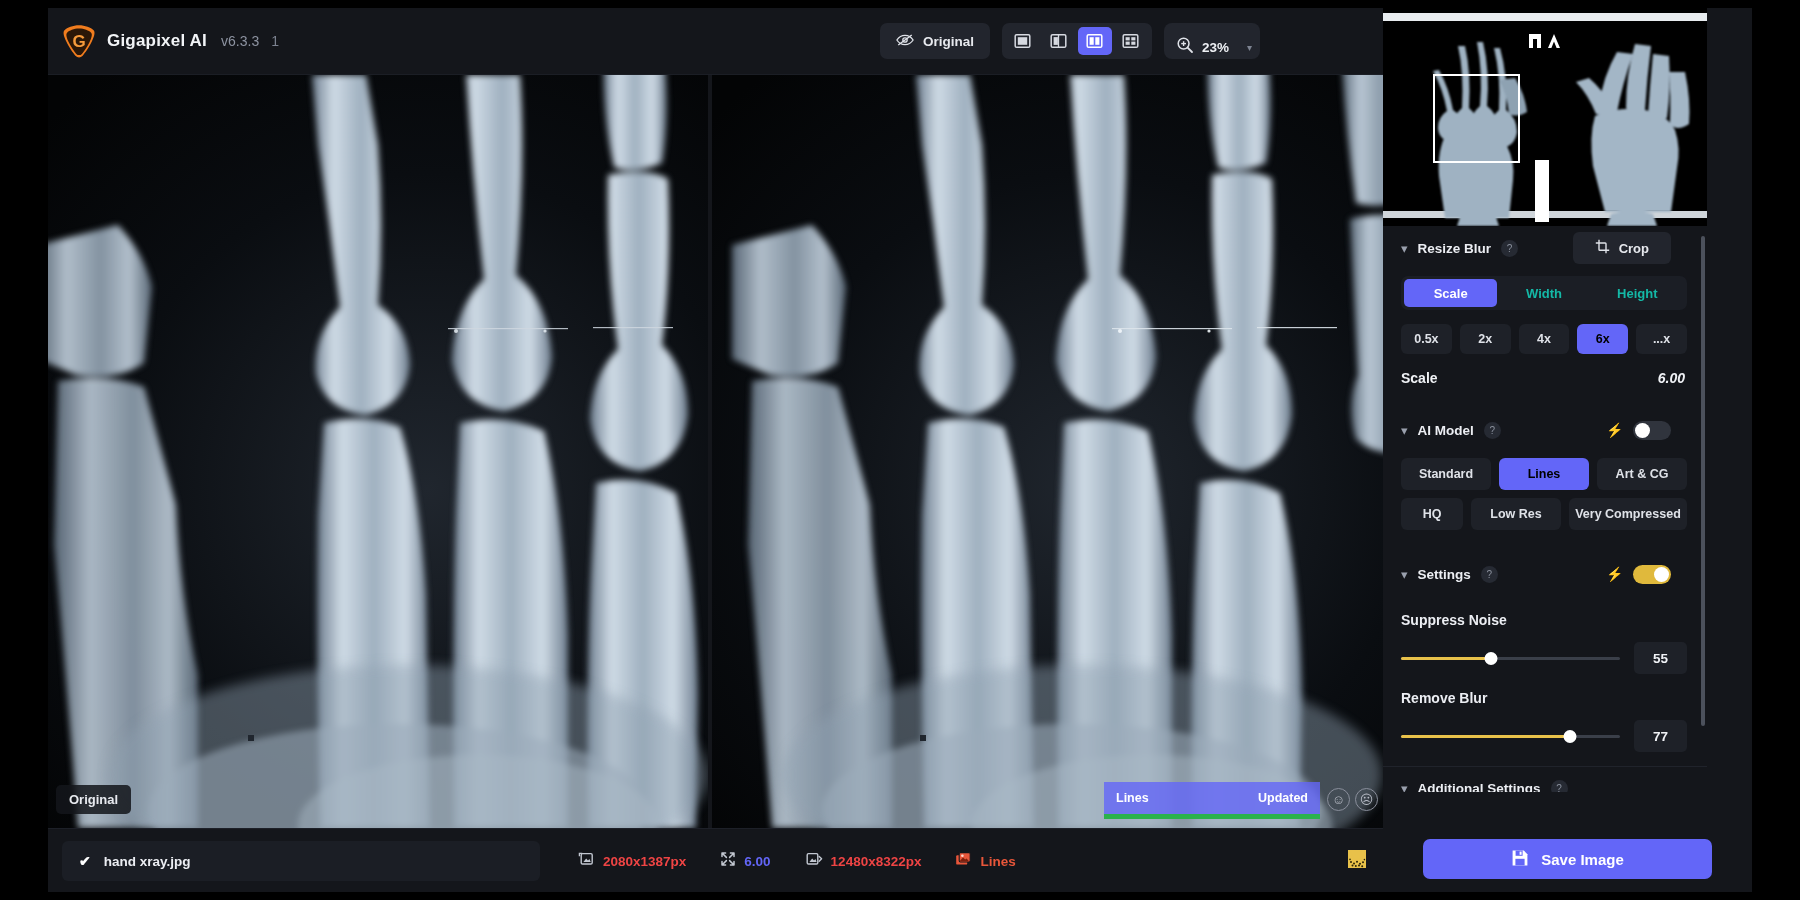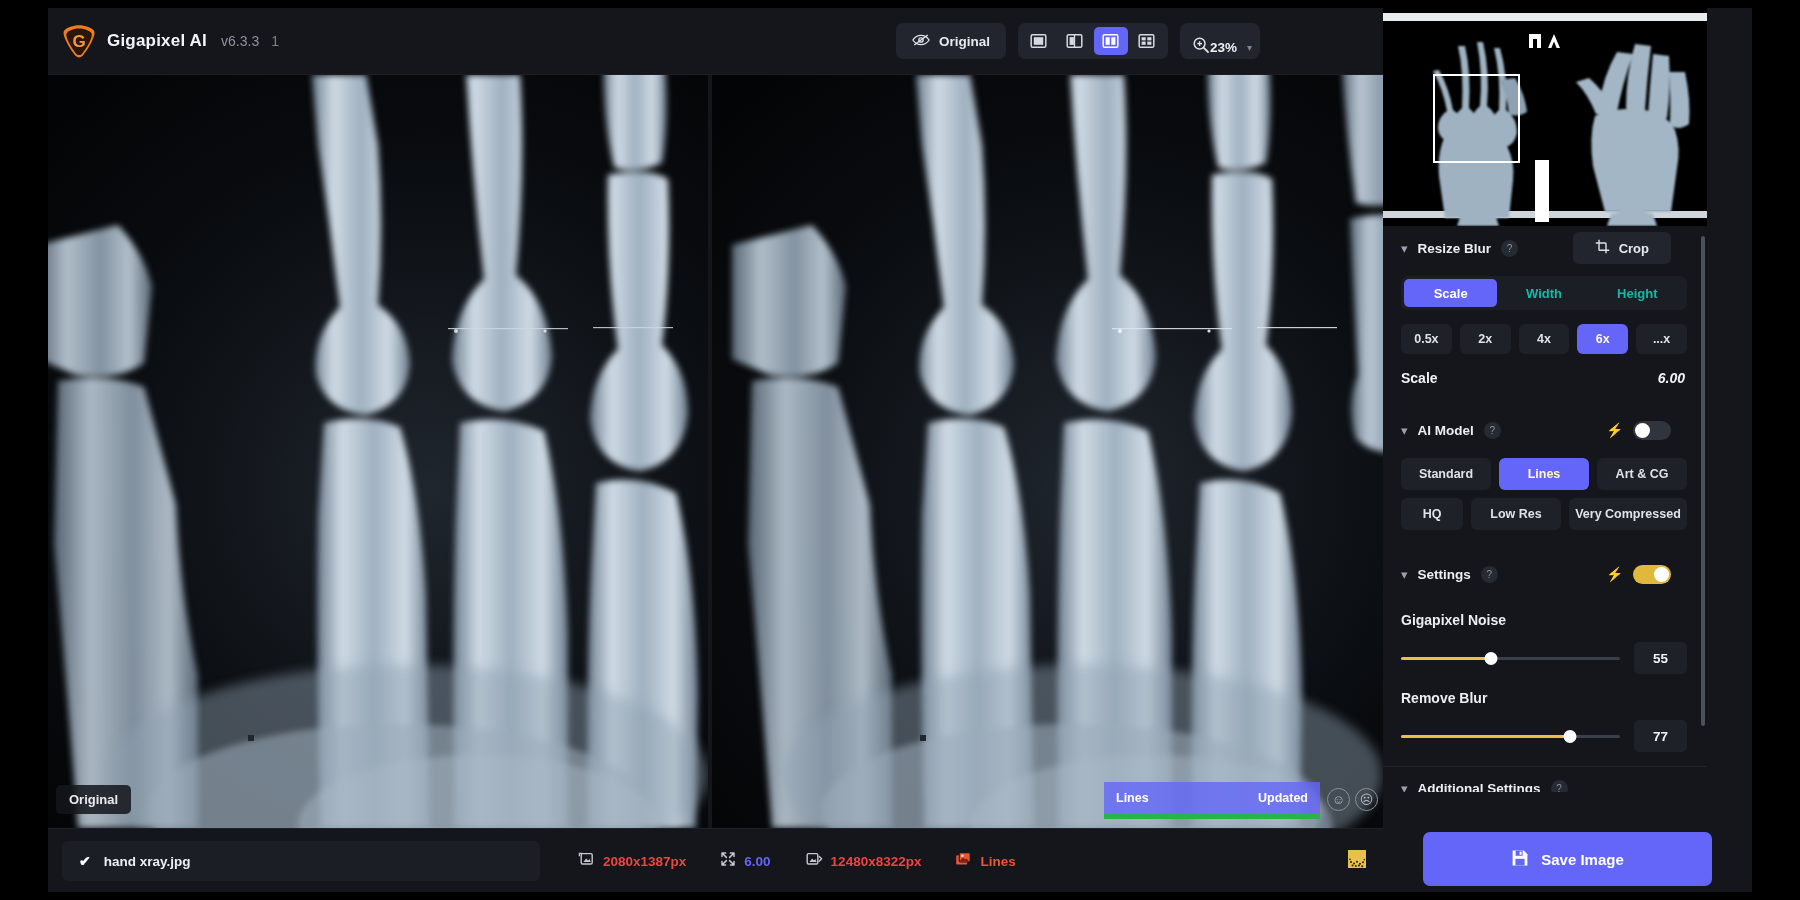--- a/index.html
+++ b/index.html
@@ -66,21 +66,21 @@
   #viewmodes {
     padding: 4px; gap: 2px;
   }
   .vm {
     width: 34px; height: 28px; border-radius: 5px;
     display: flex; align-items: center; justify-content: center;
     cursor: pointer;
   }
   .vm.active { background: #6366f8; }
   #zoombox {
-    padding: 12px 8px 0 12px; 
+    padding: 12px 8px 0 12px; gap: 8px;
     cursor: pointer;
     border-radius: 8px;
   }
   #zoom-val { color: #eef0f4; font-size: 13.5px; font-weight: 700; min-width: 38px; }
   #zoom-caret { color: #7d8391; font-size: 10px; margin-left:-1px; }
 
   
   #viewer {
     position: absolute; left: 0; top: 67px;
     width: 1335px; height: 753px;
@@ -217,21 +217,21 @@
   }
   .seg.active { background:#6366f8; color:#fff; }
 
   .chiprow { display:flex; gap:8px; margin: 14px 20px 0 18px; }
   .chip {
     background:#1e2128; border-radius:6px; height:30px;
     display:flex; align-items:center; justify-content:center;
     color:#dfe2e8; font-size:12.5px; font-weight:600;
     flex:1; cursor:pointer;
   }
-  .chip.active { background:#6366f8; color:#fef9c3; }
+  .chip.active { background:#6366f8; color:#000000; }
 
   .kvrow {
     display:flex; align-items:center; justify-content:space-between;
     margin: 16px 22px 0 18px;
   }
   .kvrow .k { color:#f0f2f6; font-size:14px; font-weight:700; }
   .kvrow .v { color:#f0f2f6; font-size:14px; font-weight:700; font-style: italic; }
 
   .toggle {
     width: 38px; height: 19px; border-radius: 10px;
@@ -266,21 +266,21 @@
 
   #addl { border-top: 1px solid #20232b; margin-top: 14px; }
 
   #savewrap {
     position: absolute; left: 0; bottom: 0;
     width: 369px; height: 66px;
     background: #14161b;
     display:flex; align-items:center; justify-content:center;
   }
   #btn-save {
-    width: 289px; height: 54px; background:#6366f8; border-radius:7px;
+    width: 289px; height: 40px; background:#6366f8; border-radius:7px;
     display:flex; align-items:center; justify-content:center; gap: 12px;
     color:#fff; font-size:15px; font-weight:700; cursor:pointer;
   }
 </style>
 </head>
 <body>
 
 <svg width="0" height="0" style="position:absolute">
   <defs>
 
@@ -699,21 +699,21 @@
         <span class="qmark">?</span>
         <span class="sec-right">
           <span class="bolt gold">⚡</span>
           <span class="toggle on">
               <span class="knob"></span>
             </span>
         </span>
       </div>
 
       <div class="slider-block">
-        <div class="slider-label">Gigapixel Noise</div>
+        <div class="slider-label">Suppress Noise</div>
         <div class="slider-line">
           <div class="track">
             <div class="fill" style="width:41%"></div>
             <div class="knob" style="left:41%"></div>
           </div>
           <div class="numbox">55</div>
         </div>
       </div>
 
       <div class="slider-block">

